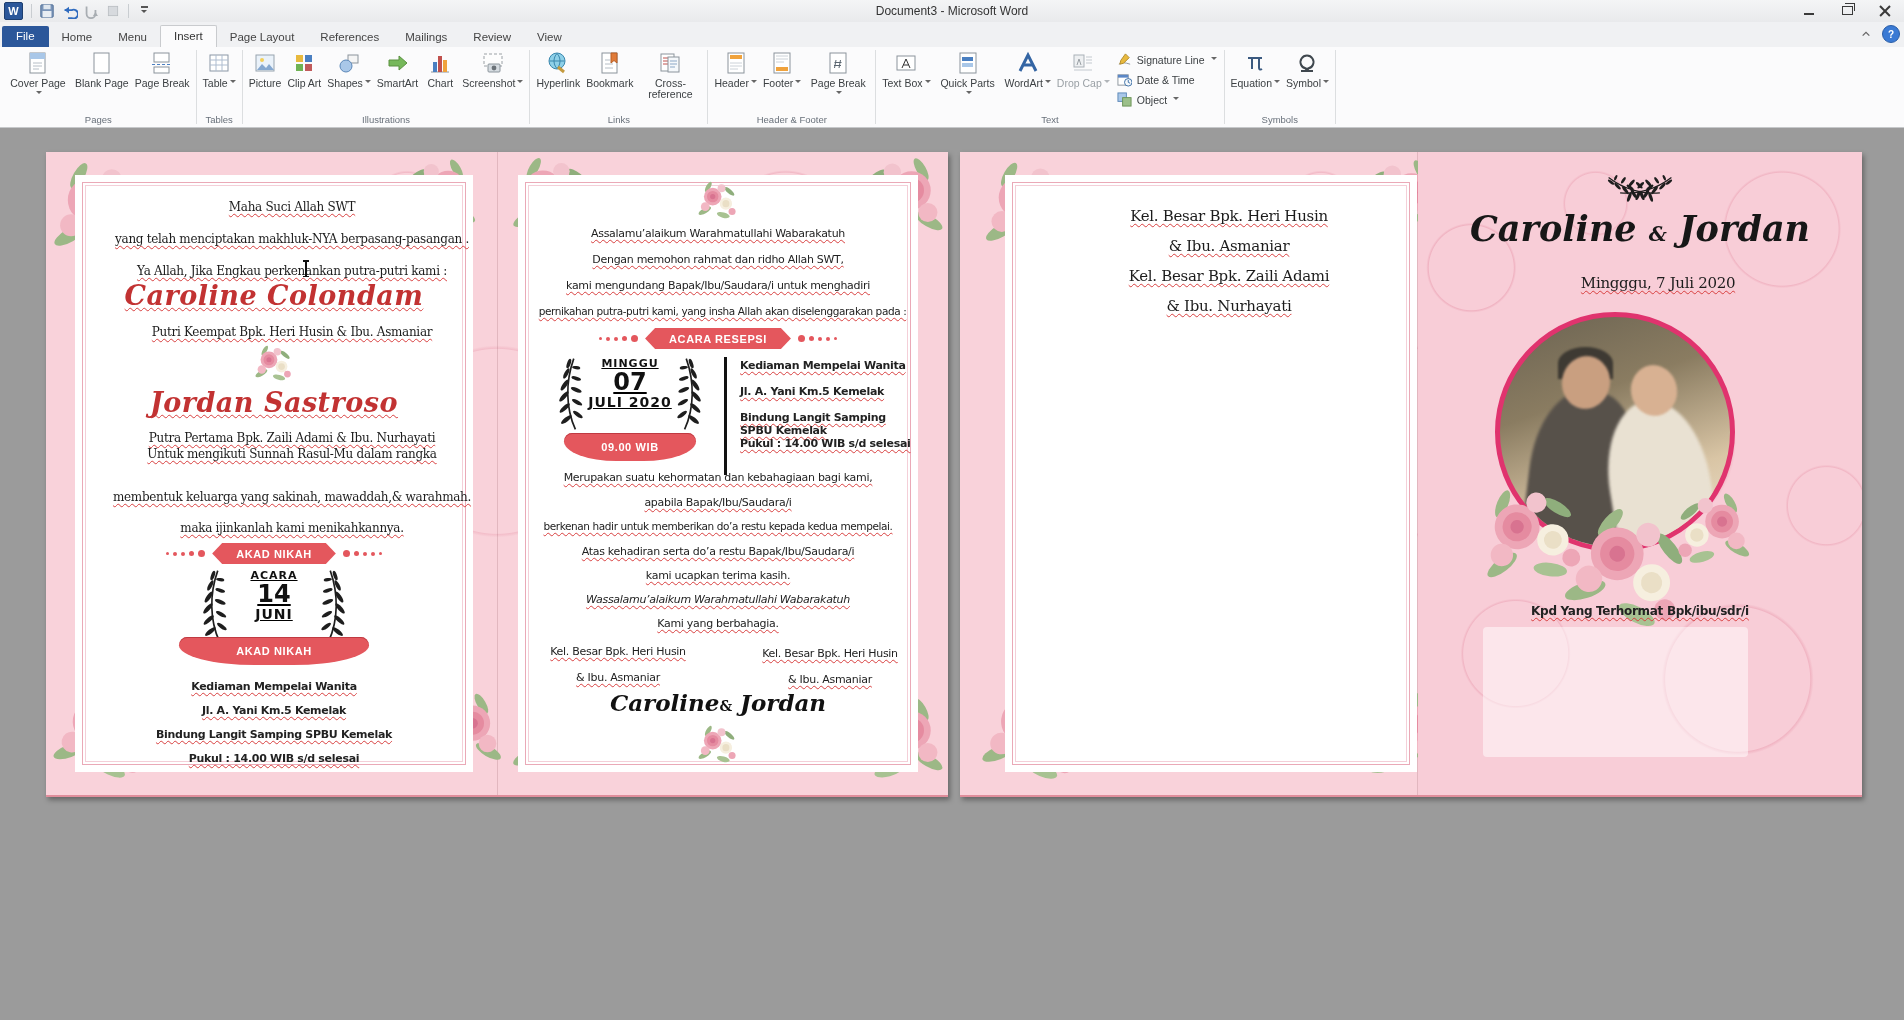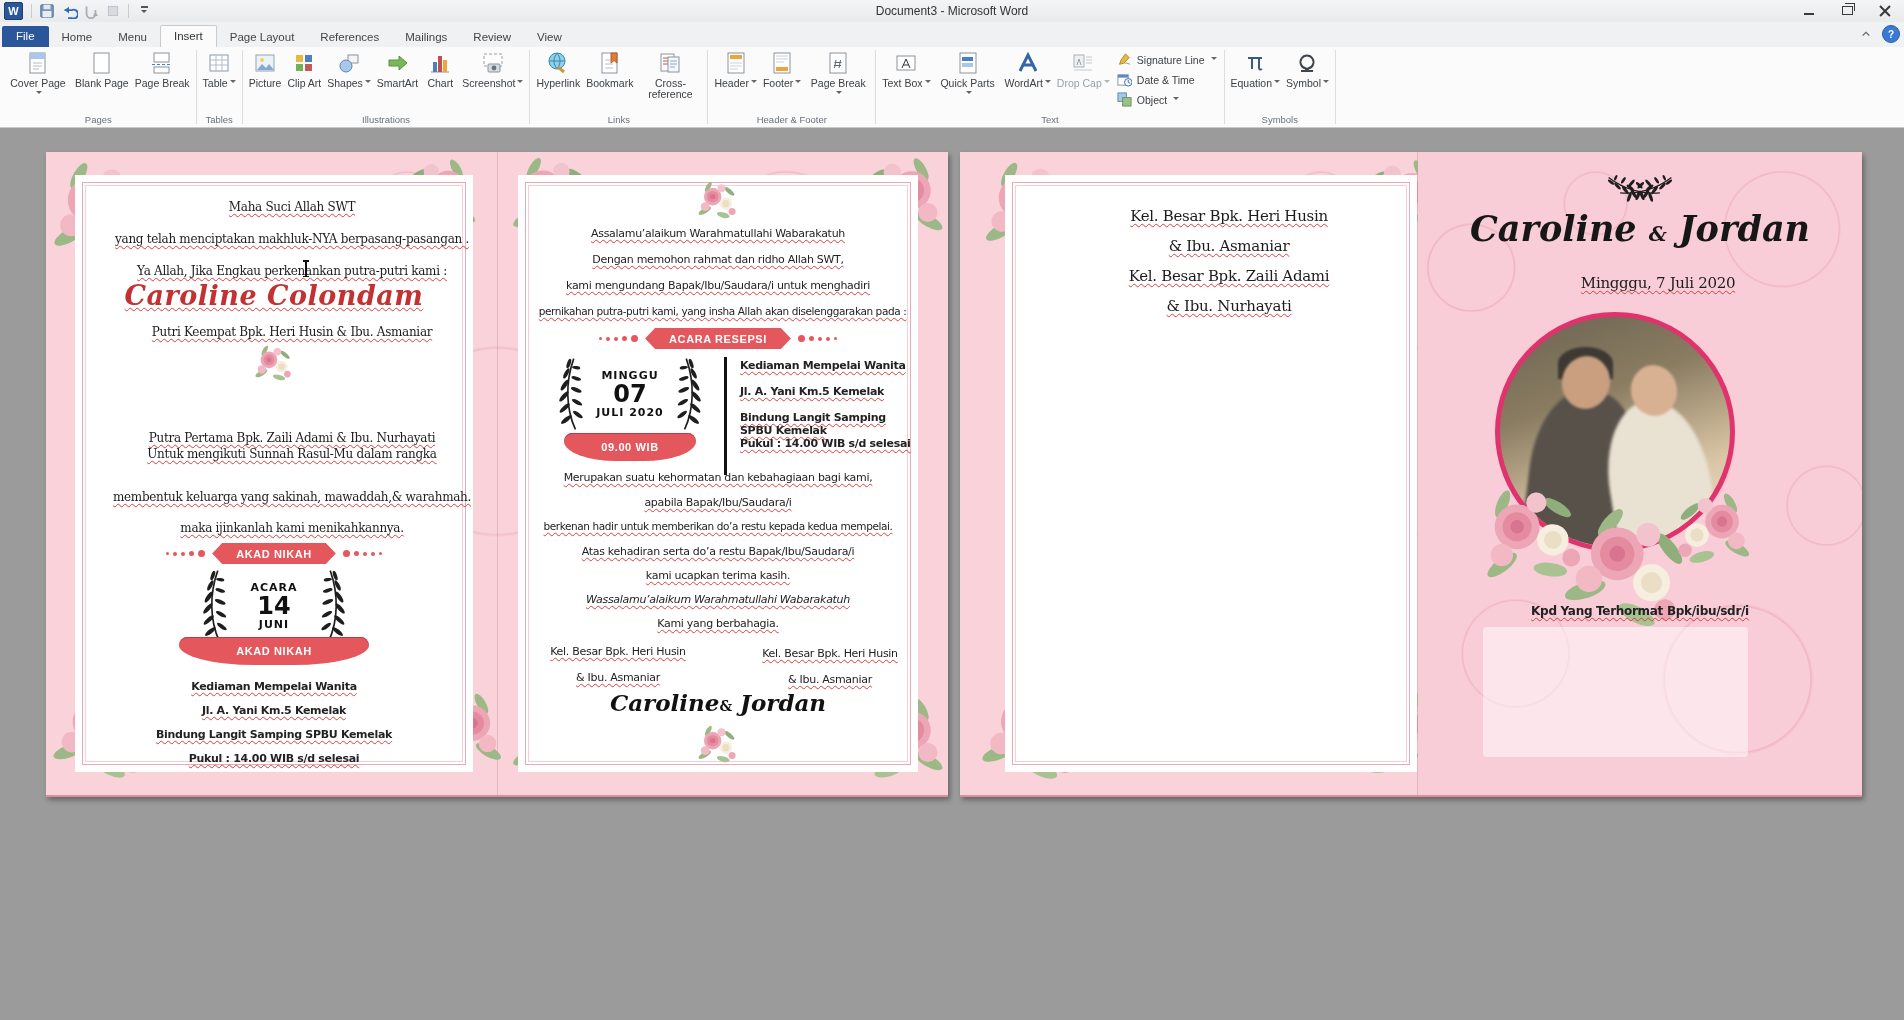--- a/index.html
+++ b/index.html
@@ -72,27 +72,27 @@
   
   .banrow{position:absolute;left:0;right:0;display:flex;align-items:center;justify-content:center;gap:7px;}
   .dots{display:flex;align-items:center;gap:4px;}
   .dots i{border-radius:50%;background:#e4575d;display:block;}
   .dots i:nth-child(1){width:3px;height:3px;}.dots i:nth-child(2){width:4px;height:4px;}
   .dots i:nth-child(3){width:4px;height:4px;}.dots i:nth-child(4){width:5px;height:5px;}
   .dots i:nth-child(5){width:7px;height:7px;}
   .dots.r{flex-direction:row-reverse;}
   .bn-core{background:#e4575d;color:#fff;font-size:11px;font-weight:bold;letter-spacing:.6px;padding:4.5px 24px;clip-path:polygon(10px 0,calc(100% - 10px) 0,100% 50%,calc(100% - 10px) 100%,10px 100%,0 50%);}
   
-  .wreath{position:absolute;display:flex;align-items:center;justify-content:center;}
+  .wreath{position:absolute;display:flex;align-items:flex-start;justify-content:center;text-decoration:underline;}
   .br{width:32px;height:74px;}
   .br.r{transform:scaleX(-1);}
   .w-txt{width:92px;text-align:center;font-family:"DejaVu Sans",sans-serif;color:#111;}
   .w-day{font-size:11px;font-weight:bold;letter-spacing:1px;}
   .w-date{font-size:24px;font-weight:bold;line-height:24px;}
-  .w-month{font-size:11px;font-weight:bold;letter-spacing:1px;}
+  .w-month{font-size:14px;font-weight:bold;letter-spacing:1px;}
   
   .curib{position:absolute;height:28px;background:#e4575d;border-radius:10px 10px 48% 48%/10px 10px 85% 85%;display:flex;align-items:center;justify-content:center;color:#fff;font-size:11px;font-weight:bold;letter-spacing:.6px;box-shadow:0 1px 0 #c03a42 inset;}
   .curib::before,.curib::after{content:"";position:absolute;top:7px;width:26px;height:24px;background:#d14950;z-index:-1;}
   .curib::before{left:-16px;transform:skewY(14deg);clip-path:polygon(0 0,100% 0,100% 100%,0 100%,8px 50%);}
   .curib::after{right:-16px;transform:skewY(-14deg);clip-path:polygon(0 0,100% 0,calc(100% - 8px) 50%,100% 100%,0 100%);}
   .vline{position:absolute;width:2.5px;background:#111;}
   .lnl{position:absolute;text-align:left;}
   
   .photo{position:absolute;left:77px;top:160px;width:230px;height:230px;border-radius:50%;border:5px solid #e0336e;overflow:hidden;background:linear-gradient(160deg,#6b6352 0%,#8a7c61 35%,#d9c5a5 70%,#efe3cf 100%);}
   .ph-g{position:absolute;left:12%;top:32%;width:46%;height:80%;background:#57514a;border-radius:45% 42% 0 0;transform:rotate(7deg);filter:blur(1.5px);}
@@ -545,20 +545,21 @@
       <div class="panel" style="left:29px;top:23px;width:398px;height:597px;">
         <div class="ln serif sq" style="top:25px;">Maha Suci Allah SWT</div>
         <div class="ln serif sq" style="top:57px;">yang telah menciptakan makhluk-NYA berpasang-pasangan .</div>
         <div class="ln serif sq" style="top:89px;">Ya Allah, Jika Engkau perkenankan putra-putri kami :</div>
         <div class="caret" style="left:230px;top:86px;"></div>
         <div class="ln script redname sq" style="top:105px;">Caroline Colondam</div>
         <div class="ln serif sq" style="top:150px;">Putri Keempat Bpk. Heri Husin &amp; Ibu. Asmaniar</div>
         <svg style="position:absolute;left:169px;top:168px;width:60px;height:42px;">
             <use href="#bq"></use>
           </svg>
+        <div class="ln script redname sq" style="top:212px;">Jordan Sastroso</div>
         <div class="ln serif sq" style="top:256px;">Putra Pertama Bpk. Zaili Adami  &amp; Ibu. Nurhayati</div>
         <div class="ln serif sq" style="top:272px;">Untuk mengikuti Sunnah Rasul-Mu dalam rangka</div>
         <div class="ln serif sq" style="top:315px;">membentuk keluarga yang sakinah,  mawaddah,&amp; warahmah.</div>
         <div class="ln serif sq" style="top:346px;">maka ijinkanlah kami menikahkannya.</div>
         <div class="banrow" style="top:368px;">
           <span class="dots">
               <i></i>
               <i></i>
               <i></i>
               <i></i>

